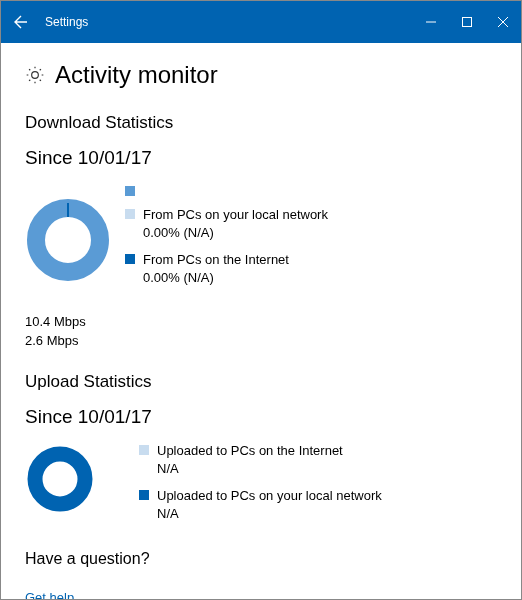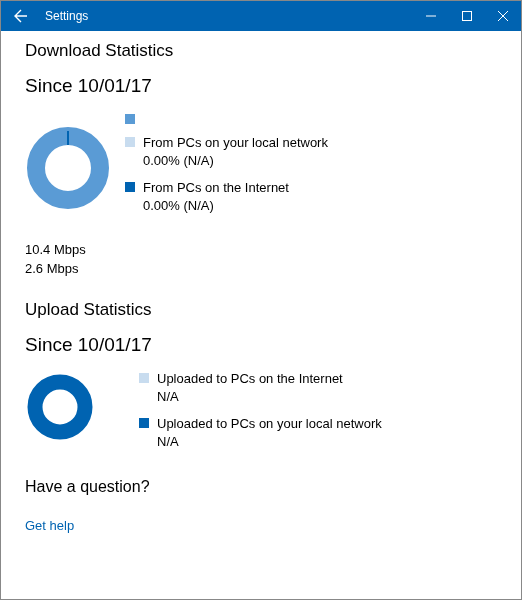--- a/index.html
+++ b/index.html
@@ -1,17 +1,17 @@
 <!DOCTYPE html>
 <html><head>
 <meta charset="utf-8">
 <style>
   * { box-sizing: border-box; margin: 0; padding: 0; }
   body { font-family: "Segoe UI", Tahoma, sans-serif; background: #fff; width: 522px; height: 600px; overflow: hidden; position: relative; border: 1px solid #888; }
-  .titlebar { background: #0063b1; height: 30px; display: flex; align-items: center; color: #fff; }
+  .titlebar { background: #0063b1; height: 42px; display: flex; align-items: center; color: #fff; }
   .back-btn { width: 40px; height: 30px; display: flex; align-items: center; justify-content: center; cursor: pointer; }
   .title { font-size: 12px; margin-left: 4px; flex: 1; }
   .win-controls { display: flex; }
   .win-ctrl { width: 36px; height: 30px; display: flex; align-items: center; justify-content: center; cursor: pointer; }
   .content { padding: 10px 24px 24px 24px; color: #000; }
   .page-header { display: flex; align-items: center; margin: 8px 0 24px 0; }
   .page-header h1 { font-weight: 400; font-size: 24px; margin-left: 10px; }
   .section-h { font-size: 17px; font-weight: 400; margin-bottom: 14px; }
   .since { font-size: 19px; margin-bottom: 14px; }
   .chart-row { display: flex; align-items: center; margin-bottom: 18px; }
@@ -54,20 +54,27 @@
         <svg width="10" height="10">
           <line x1="0" y1="0" x2="10" y2="10" stroke="#fff" stroke-width="1"></line>
           <line x1="10" y1="0" x2="0" y2="10" stroke="#fff" stroke-width="1"></line>
         </svg>
       </div>
   </div>
 </div>
 
 <div class="content">
 
+  <div class="page-header">
+    <svg width="20" height="20" viewBox="0 0 24 24">
+      <path fill="none" stroke="#333" stroke-width="1.4" d="M12 8a4 4 0 1 0 0 8 4 4 0 0 0 0-8z"></path>
+      <path fill="none" stroke="#333" stroke-width="1.4" d="M12 2v2M12 20v2M4.9 4.9l1.4 1.4M17.7 17.7l1.4 1.4M2 12h2M20 12h2M4.9 19.1l1.4-1.4M17.7 6.3l1.4-1.4"></path>
+    </svg>
+    <h1>Activity monitor</h1>
+  </div>
 
   <div class="section-h">Download Statistics</div>
   <div class="since">Since 10/01/17</div>
 
   <div class="chart-row">
     <div class="donut">
       <svg width="86" height="86" viewBox="0 0 86 86">
         <circle cx="43" cy="43" r="32" fill="none" stroke="#5a9bd5" stroke-width="18"></circle>
         <line x1="43" y1="6" x2="43" y2="20" stroke="#0063b1" stroke-width="2"></line>
       </svg>

